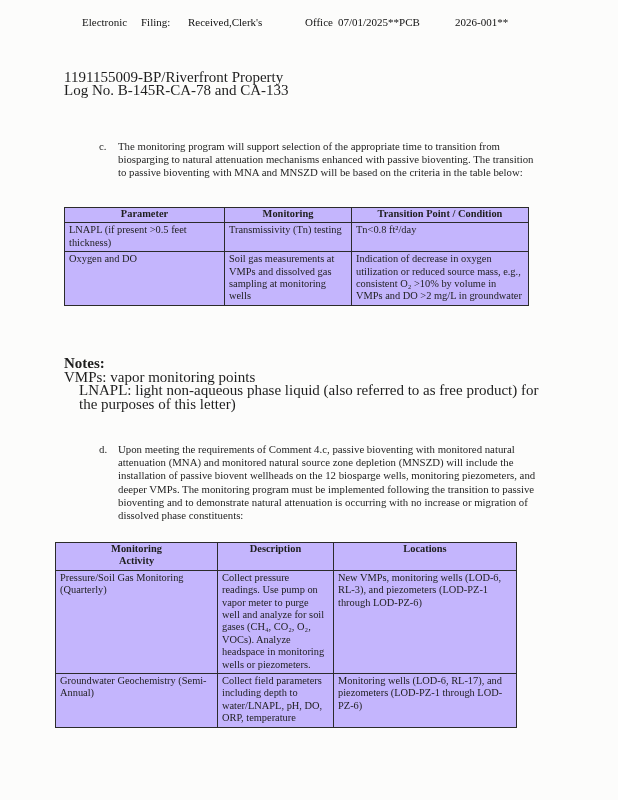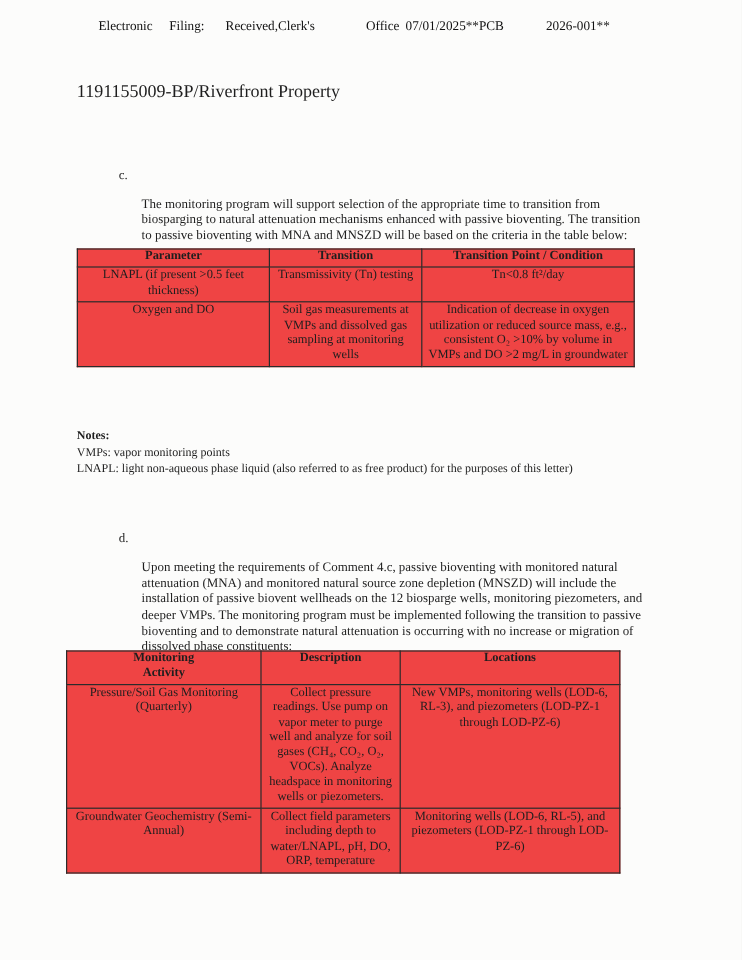--- a/index.html
+++ b/index.html
@@ -18,86 +18,87 @@
   
   .stamp { position:absolute; top:16px; left:0; width:100%; height:16px; font-size:11px; color:#111;text-align:center; }
   .stamp span { position:absolute; white-space:nowrap; }
 
   
   .doc-header { position:absolute; top:71px; left:64px; font-size:15px; line-height:12.6px; }
 
   
   .para { position:absolute; display:flex; font-size:10.8px; line-height:13.2px; }
   .para .lbl { width:19px; flex:0 0 19px; }
-  .para .txt { width:420px;margin-top:24px; }
+  .para .txt { width:420px; }
 
   
-  table.tbl { position:absolute; border-collapse:collapse; font-size:10.4px; line-height:12.4px; background:#ef4444; }
-  .tbl td, .tbl th { border:1px solid #2b2b2b; padding:1px 4px 2px 4px; vertical-align:top; text-align:center; }
+  table.tbl { position:absolute; border-collapse:collapse; font-size:10.4px; line-height:12.4px; background:#c4b5fd; }
+  .tbl td, .tbl th { border:1px solid #2b2b2b; padding:1px 4px 2px 4px; vertical-align:top; text-align:left; }
   .tbl th { text-align:center; font-weight:bold; padding-top:0; }
   .hdr-narrow { max-width:72px; margin:0 auto; }
 
   
-  .notes { position:absolute; top:357px; left:64px; font-size:10px; line-height:13.6px; }
+  .notes { position:absolute; top:357px; left:64px; font-size:15px; line-height:13.6px; }
   .notes .title { font-weight:bold; }
 </style>
 </head>
 <body>
 
 <div class="page">
 
   <div class="stamp">
     <span style="left:82px">Electronic</span>
     <span style="left:141px">Filing:</span>
     <span style="left:188px">Received,Clerk's</span>
     <span style="left:305px">Office</span>
     <span style="left:338px">07/01/2025**PCB</span>
     <span style="left:455px">2026-001**</span>
   </div>
 
   <div class="doc-header">
     <div>1191155009-BP/Riverfront Property</div>
+    <div>Log No. B-145R-CA-78 and CA-133</div>
   </div>
 
   <div class="para" style="top:140px; left:99px;">
     <span class="lbl">c.</span>
     <span class="txt">The monitoring program will support selection of the appropriate time to transition from biosparging to natural attenuation mechanisms enhanced with passive bioventing. The transition to passive bioventing with MNA and MNSZD will be based on the criteria in the table below:</span>
   </div>
 
   <table class="tbl" style="top:207px; left:64px;">
     <colgroup>
       <col style="width:160px">
         <col style="width:127px">
         <col style="width:177px">
     </colgroup>
     <thead>
       <tr>
         <th>Parameter</th>
-        <th>Transition</th>
+        <th>Monitoring</th>
         <th>Transition Point / Condition</th>
       </tr>
     </thead>
     <tbody>
       <tr>
         <td>LNAPL (if present &gt;0.5 feet thickness)</td>
         <td>Transmissivity (Tn) testing</td>
         <td>Tn&lt;0.8 ft²/day</td>
       </tr>
       <tr>
         <td>Oxygen and DO</td>
         <td>Soil gas measurements at VMPs and dissolved gas sampling at monitoring wells</td>
         <td>Indication of decrease in oxygen utilization or reduced source mass, e.g., consistent O₂ &gt;10% by volume in VMPs and DO &gt;2 mg/L in groundwater</td>
       </tr>
     </tbody>
   </table>
 
   <div class="notes">
     <div class="title">Notes:</div>
     <div>VMPs: vapor monitoring points</div>
-    <div style="max-width:470px;">LNAPL: light non-aqueous phase liquid (also referred to as free product) for the purposes of this letter)</div>
+    <div style="max-width:470px;margin-left:15px;">LNAPL: light non-aqueous phase liquid (also referred to as free product) for the purposes of this letter)</div>
   </div>
 
   <div class="para" style="top:443px; left:99px;">
     <span class="lbl">d.</span>
     <span class="txt" style="width:428px">Upon meeting the requirements of Comment 4.c, passive bioventing with monitored natural attenuation (MNA) and monitored natural source zone depletion (MNSZD) will include the installation of passive biovent wellheads on the 12 biosparge wells, monitoring piezometers, and deeper VMPs. The monitoring program must be implemented following the transition to passive bioventing and to demonstrate natural attenuation is occurring with no increase or migration of dissolved phase constituents:</span>
   </div>
 
   <table class="tbl" style="top:542px; left:55px;">
     <colgroup>
       <col style="width:162px">
@@ -115,18 +116,18 @@
     </thead>
     <tbody>
       <tr>
         <td>Pressure/Soil Gas Monitoring (Quarterly)</td>
         <td>Collect pressure readings. Use pump on vapor meter to purge well and analyze for soil gases (CH₄, CO₂, O₂, VOCs). Analyze headspace in monitoring wells or piezometers.</td>
         <td>New VMPs, monitoring wells (LOD-6, RL-3), and piezometers (LOD-PZ-1 through LOD-PZ-6)</td>
       </tr>
       <tr>
         <td>Groundwater Geochemistry (Semi-Annual)</td>
         <td>Collect field parameters including depth to water/LNAPL, pH, DO, ORP, temperature</td>
-        <td>Monitoring wells (LOD-6, RL-5), and piezometers (LOD-PZ-1 through LOD-PZ-6)</td>
+        <td>Monitoring wells (LOD-6, RL-17), and piezometers (LOD-PZ-1 through LOD-PZ-6)</td>
       </tr>
     </tbody>
   </table>
 
 </div>
 
 </body></html>

